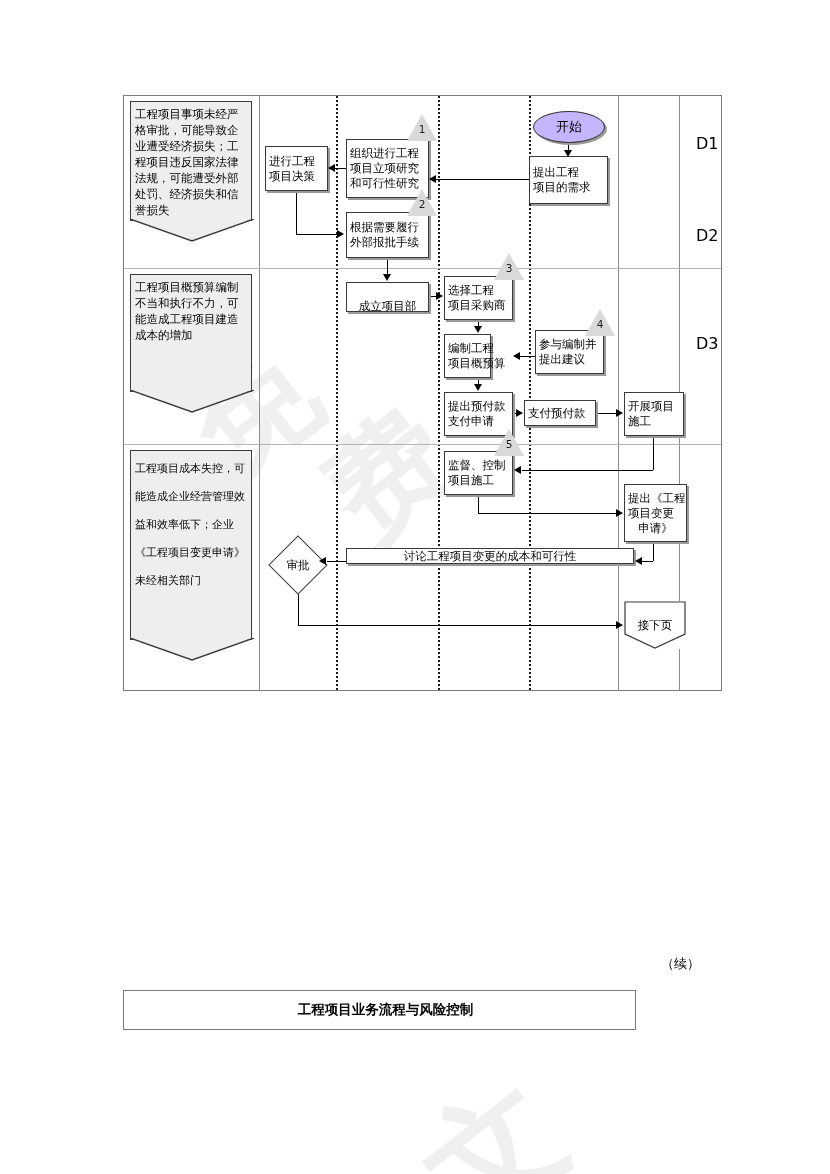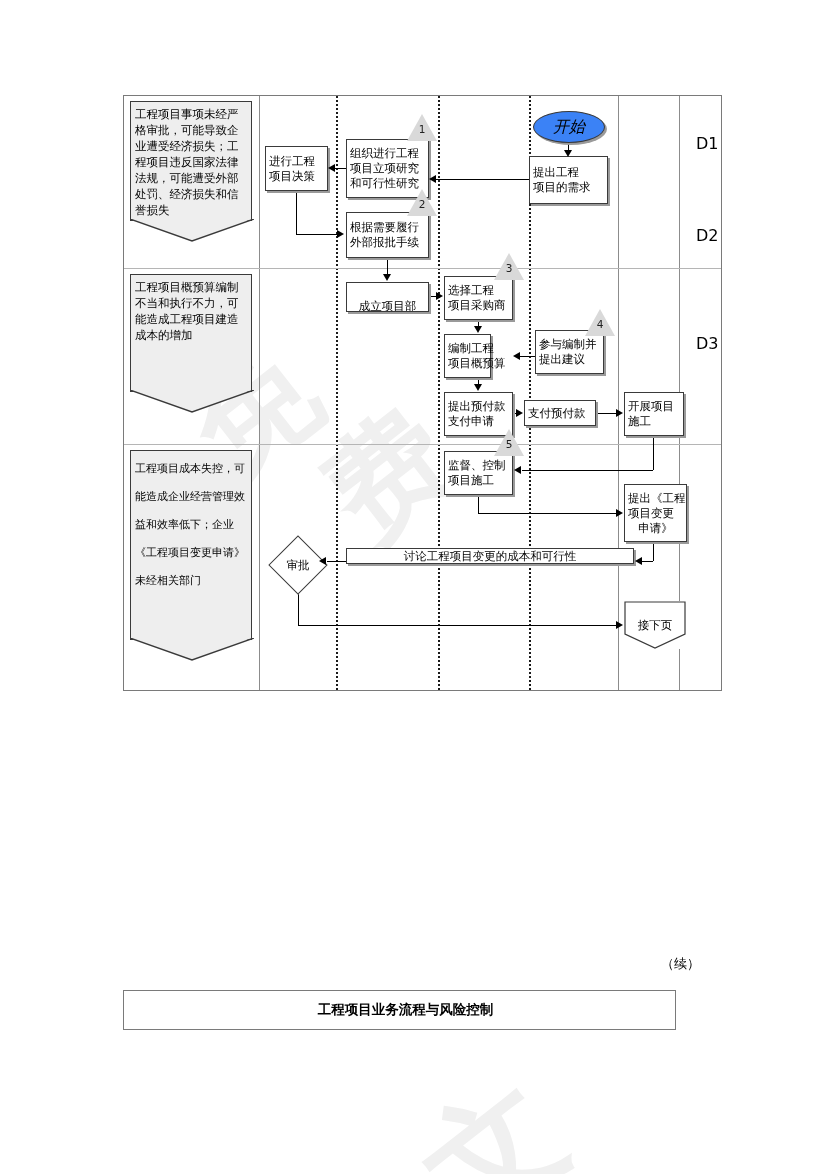--- a/index.html
+++ b/index.html
@@ -55,24 +55,24 @@
     background:#eeeeee;border-left:1px solid #3a3a3a;border-right:1px solid #3a3a3a;
     clip-path:polygon(0 0,100% 0,50% 100%);
   }
   .risk .notchline{
     position:absolute;left:-1px;right:-1px;bottom:-22px;height:23px;
   }
   .risk.sp{line-height:28px;font-size:11px;}
 
   
   .ellipse{
-    position:absolute;box-sizing:border-box;background:#3b82f6;
+    position:absolute;box-sizing:border-box;background:#c4b5fd;
     border:1px solid #3a3a3a;border-radius:50%;
     display:flex;align-items:center;justify-content:center;
-    font-size:16px;color:#000;z-index:10;box-shadow:2px 2px 0 0 #9a9a9a;font-style:italic;
+    font-size:13px;color:#000;z-index:10;box-shadow:2px 2px 0 0 #9a9a9a;
   }
 
   
   .diamond{position:absolute;z-index:10;}
   .diamond .dshape{
     position:absolute;left:0;top:0;width:100%;height:100%;
     background:#fff;border:1px solid #3a3a3a;
     transform:rotate(45deg);box-sizing:border-box;
   }
   .diamond .dtxt{
@@ -109,21 +109,21 @@
   .arw.l{border-top:4px solid transparent;border-bottom:4px solid transparent;border-right:7px solid #000;}
   .arw.d{border-left:4px solid transparent;border-right:4px solid transparent;border-top:7px solid #000;}
 
   
   .dlab{position:absolute;font-size:16px;color:#000;z-index:10;}
 
   
   #cont{position:absolute;left:0;top:955px;width:700px;text-align:right;
         font-size:13px;color:#000;z-index:5;}
   #titlebar{
-    position:absolute;left:123px;top:990px;width:553px;height:40px;
+    position:absolute;left:123px;top:990px;width:513px;height:40px;
     border:1px solid #7a7a7a;box-sizing:border-box;
     display:flex;align-items:center;justify-content:center;
     font-size:13.5px;font-weight:bold;color:#000;z-index:5;background:#fff;padding-left:12px;
   }
 </style>
 </head>
 <body>
 
 <div id="stage">
 

